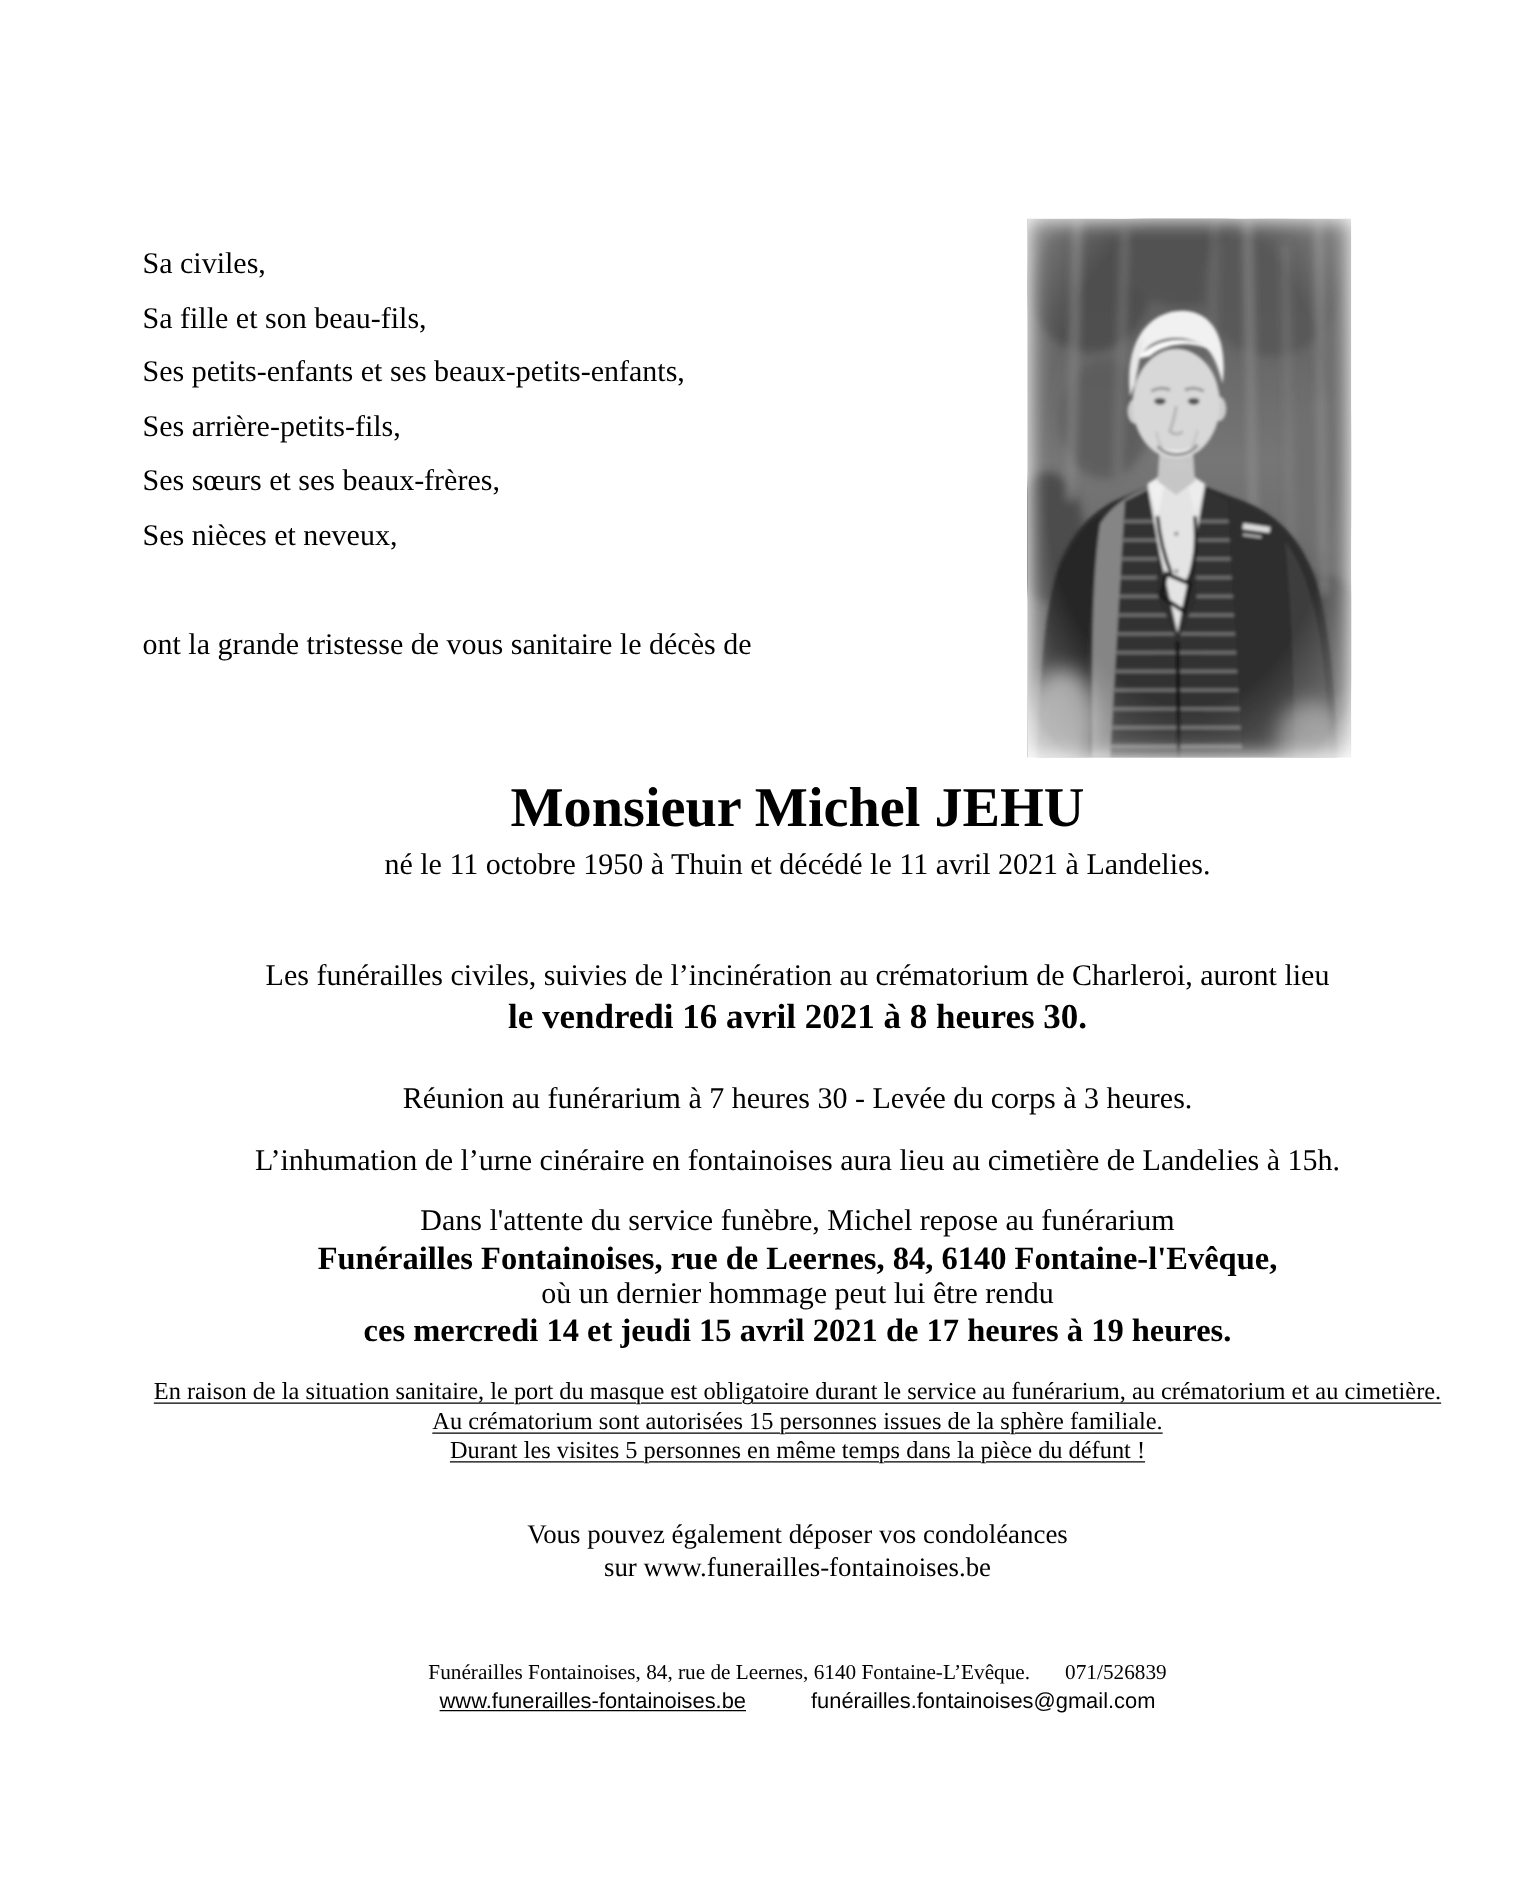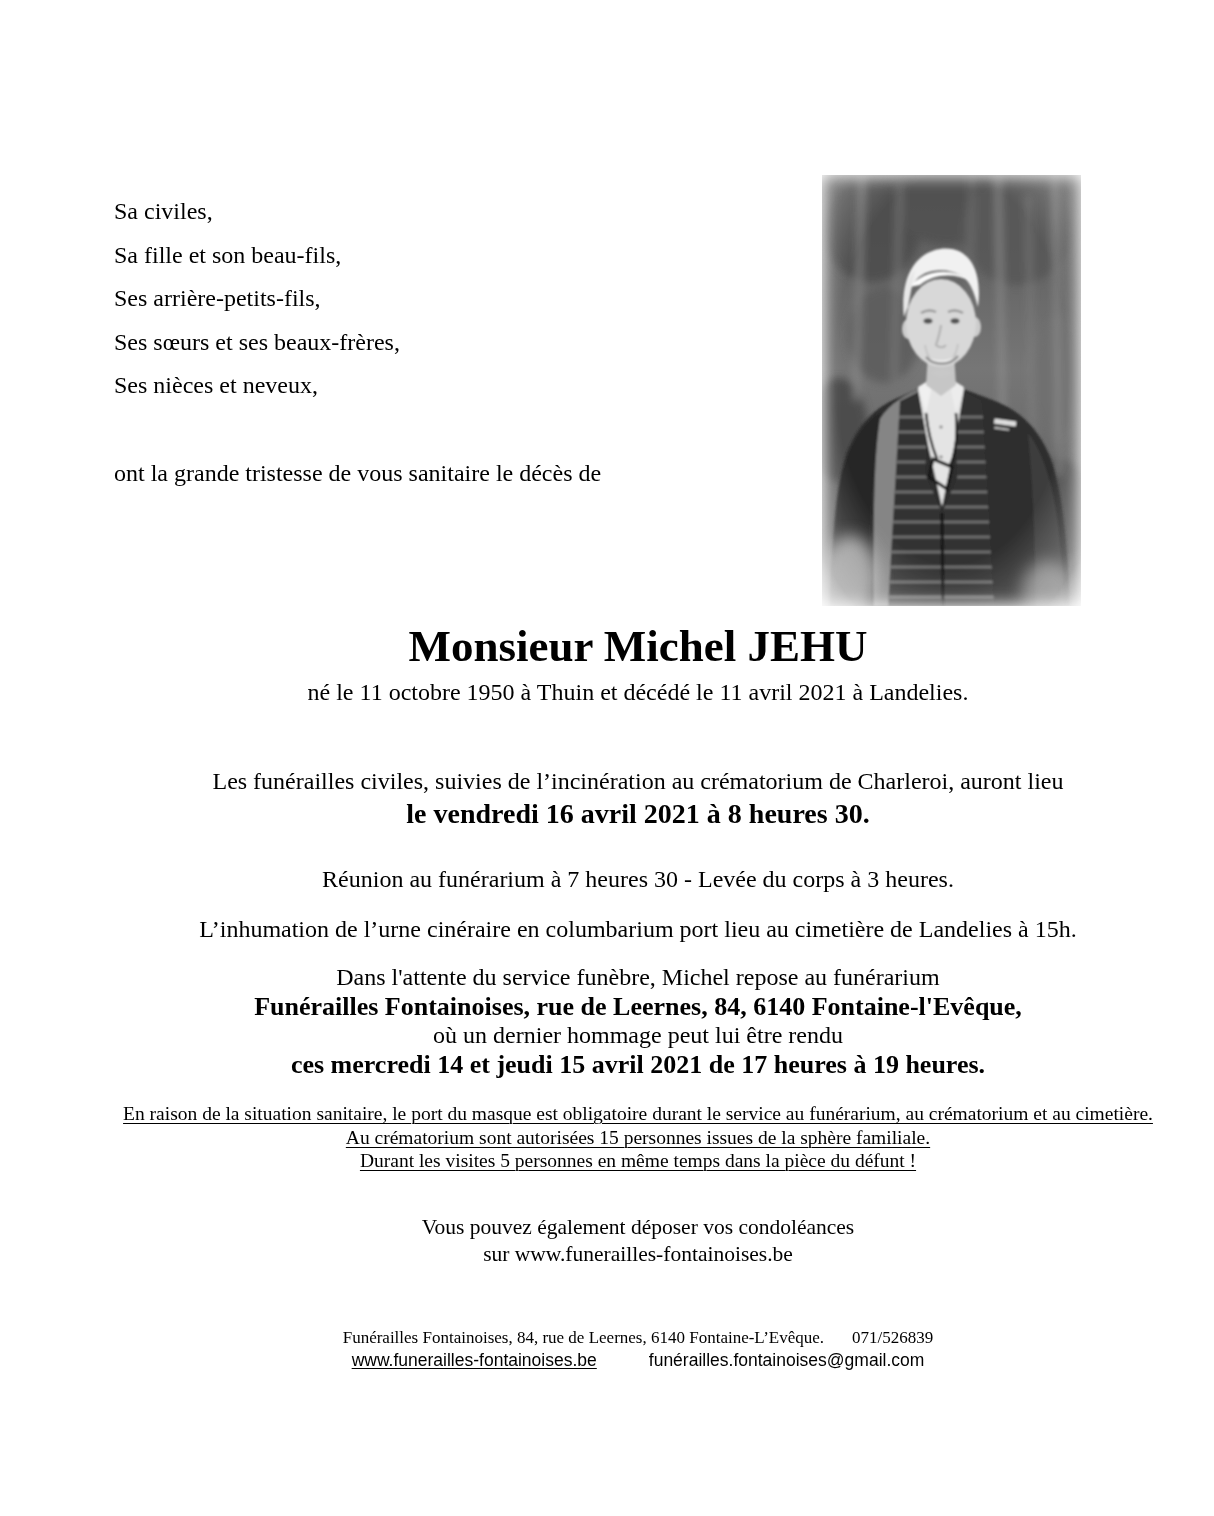--- a/index.html
+++ b/index.html
@@ -42,20 +42,21 @@
   .footer2 { top: 1350px; font-size: 17.5px; font-family: "Liberation Sans", "DejaVu Sans", sans-serif; }
   .footer2 .site { text-decoration: underline; text-underline-offset: 2px; }
   .footer2 .mail { display: inline-block; margin-left: 52px; }
 </style>
 </head>
 <body>
 
 <div class="abs family">
   <div>Sa civiles,</div>
   <div>Sa fille et son beau-fils,</div>
+  <div>Ses petits-enfants et ses beaux-petits-enfants,</div>
   <div>Ses arrière-petits-fils,</div>
   <div>Ses sœurs et ses beaux-frères,</div>
   <div>Ses nièces et neveux,</div>
   <div class="announce">ont la grande tristesse de vous sanitaire le décès de</div>
 </div>
 
 <div class="abs photo-frame">
   <svg width="259" height="431" viewBox="0 0 259 431" aria-hidden="true">
     <defs>
       <linearGradient id="bgGrad" x1="0" y1="0" x2="0" y2="1">
@@ -173,21 +174,21 @@
     <rect x="-7" y="-7" width="273" height="445" fill="none" stroke="#ffffff" stroke-width="16" filter="url(#blur8)"></rect>
   </svg>
 </div>
 
 <div class="abs center title">Monsieur Michel JEHU</div>
 <div class="abs center subtitle">né le 11 octobre 1950 à Thuin et décédé le 11 avril 2021 à Landelies.</div>
 
 <div class="abs center f-line1">Les funérailles civiles, suivies de l’incinération au crématorium de Charleroi, auront lieu</div>
 <div class="abs center f-date">le vendredi 16 avril 2021 à 8 heures 30.</div>
 <div class="abs center reunion">Réunion au funérarium à 7 heures 30 - Levée du corps à 3 heures.</div>
-<div class="abs center inhum">L’inhumation de l’urne cinéraire en columbarium port lieu au cimetière de Landelies à 15h.</div>
+<div class="abs center inhum">L’inhumation de l’urne cinéraire en fontainoises aura lieu au cimetière de Landelies à 15h.</div>
 
 <div class="abs center repose1">Dans l'attente du service funèbre, Michel repose au funérarium</div>
 <div class="abs center repose2">Funérailles Fontainoises, rue de Leernes, 84, 6140 Fontaine-l'Evêque,</div>
 <div class="abs center repose3">où un dernier hommage peut lui être rendu</div>
 <div class="abs center repose4">ces mercredi 14 et jeudi 15 avril 2021 de 17 heures à 19 heures.</div>
 
 <div class="abs center covid">
   <div><span>En raison de la situation sanitaire, le port du masque est obligatoire durant le service au funérarium, au crématorium et au cimetière.</span></div>
   <div><span>Au crématorium sont autorisées 15 personnes issues de la sphère familiale.</span></div>
   <div><span>Durant les visites 5 personnes en même temps dans la pièce du défunt !</span></div>

